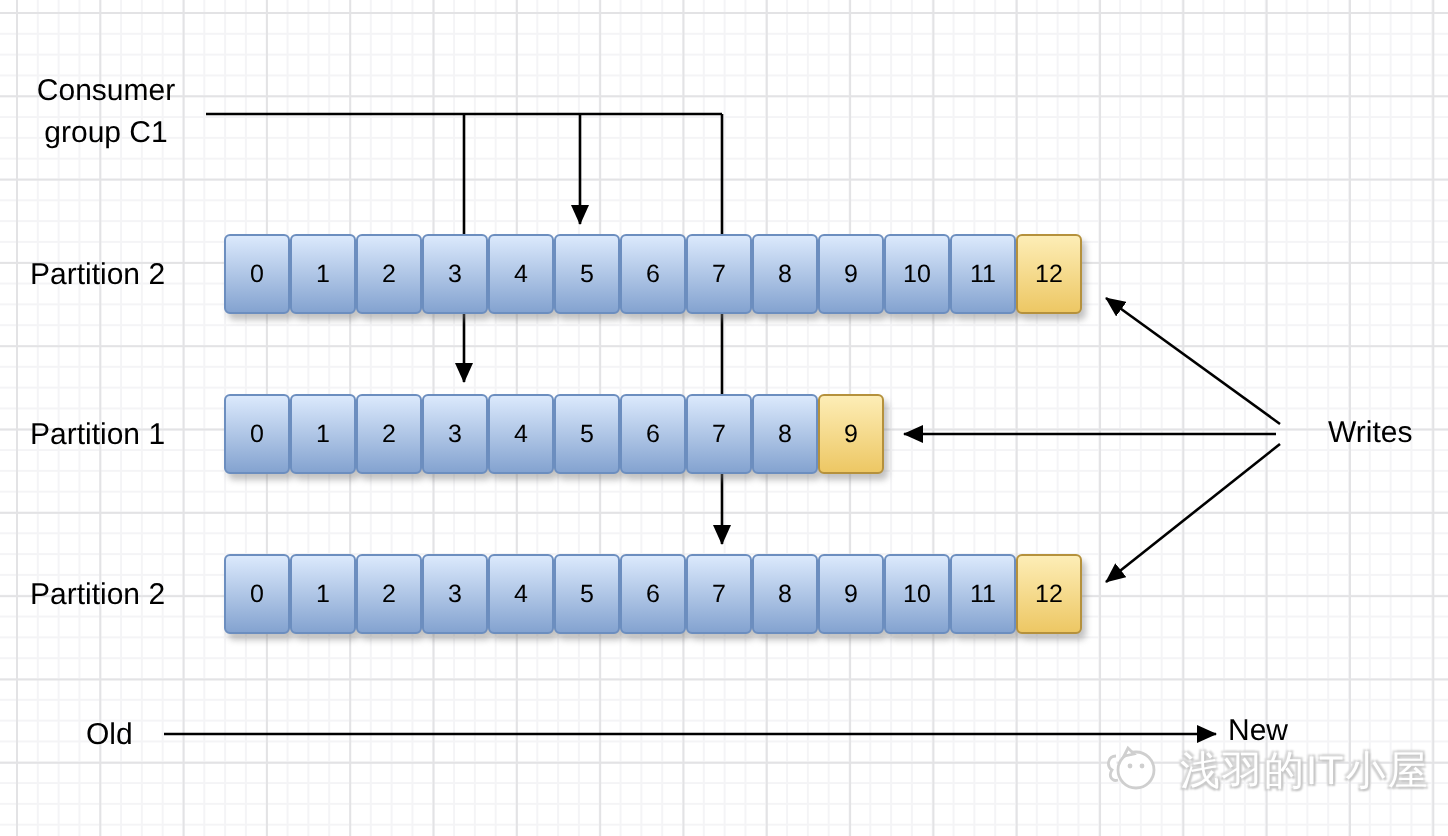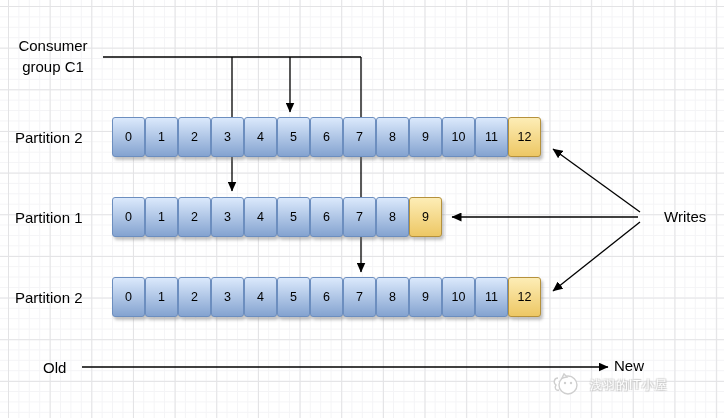--- a/index.html
+++ b/index.html
@@ -36,21 +36,21 @@
     display:flex;align-items:center;justify-content:center;
     font-size:12.5px;border:1px solid var(--cell-blue-border,#6c8ebf);border-radius:3px;
     background:linear-gradient(180deg,var(--cell-blue-top,#dbe9fc) 0%,var(--cell-blue-bottom,#84a3d0) 100%);
   }
   .cell.hl{
     border-color:var(--cell-yellow-border,#b5913c);
     background:linear-gradient(180deg,var(--cell-yellow-top,#fdedb6) 0%,var(--cell-yellow-bottom,#edc764) 100%);
   }
   .watermark{position:absolute;left:552px;top:370px;z-index:3;display:flex;align-items:center;}
   .watermark-text{
-    font-size:12px;letter-spacing:1px;color:#ffffff;white-space:nowrap;
+    font-size:20px;letter-spacing:1px;color:#ffffff;white-space:nowrap;
     text-shadow:1px 1px 1px #c6c6c6,-1px -1px 1px #d8d8d8,1px -1px 1px #d2d2d2,-1px 1px 1px #cccccc;
   }
   .watermark svg{margin-right:4px;}
 </style>
 </head>
 <body>
 
 <div class="canvas">
 
   <svg class="overlay" width="724" height="418" viewBox="0 0 724 418">

